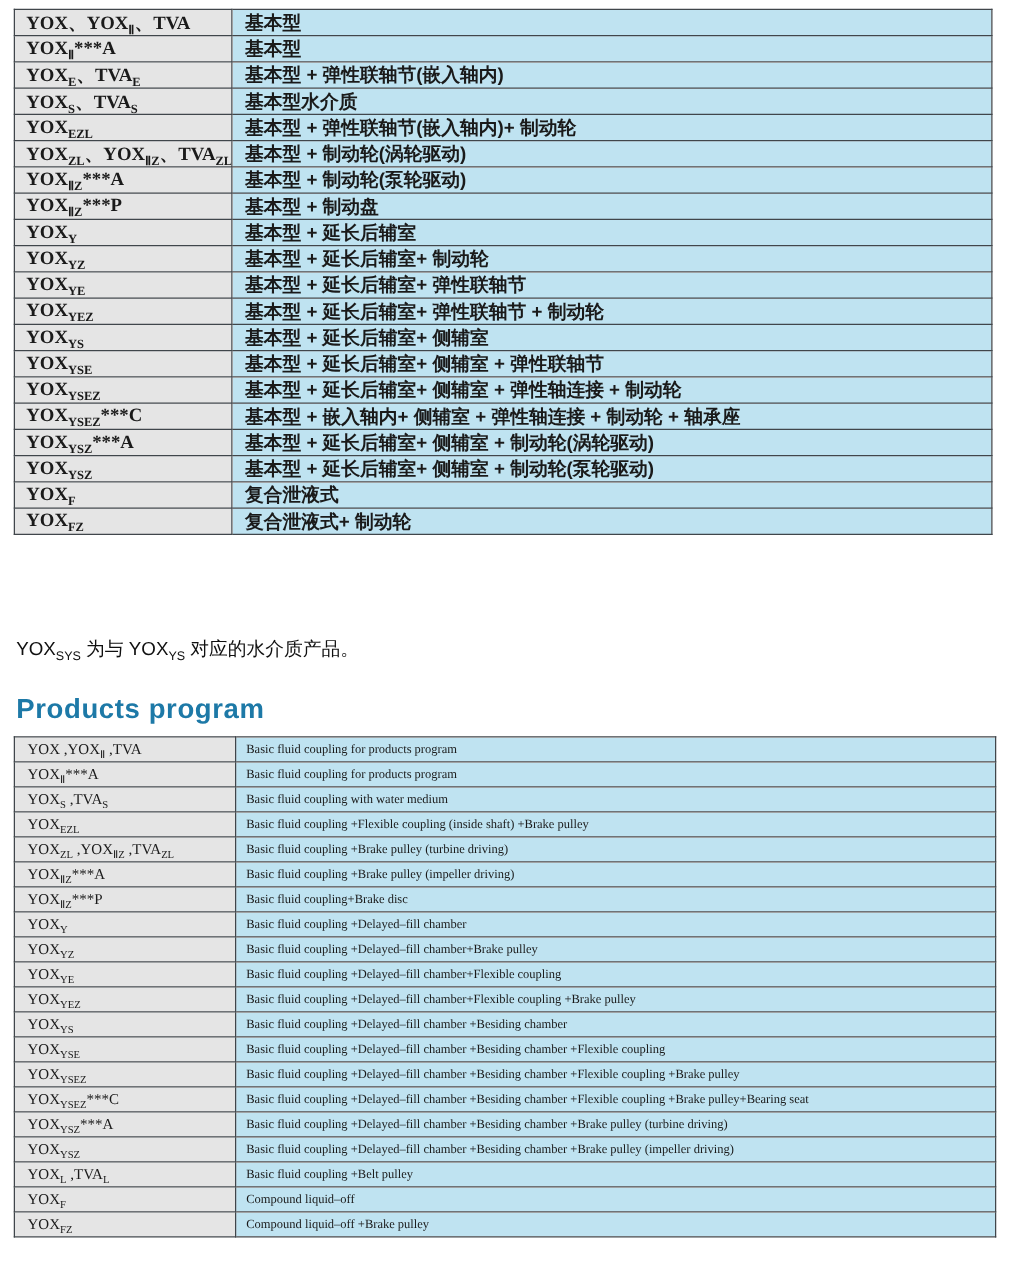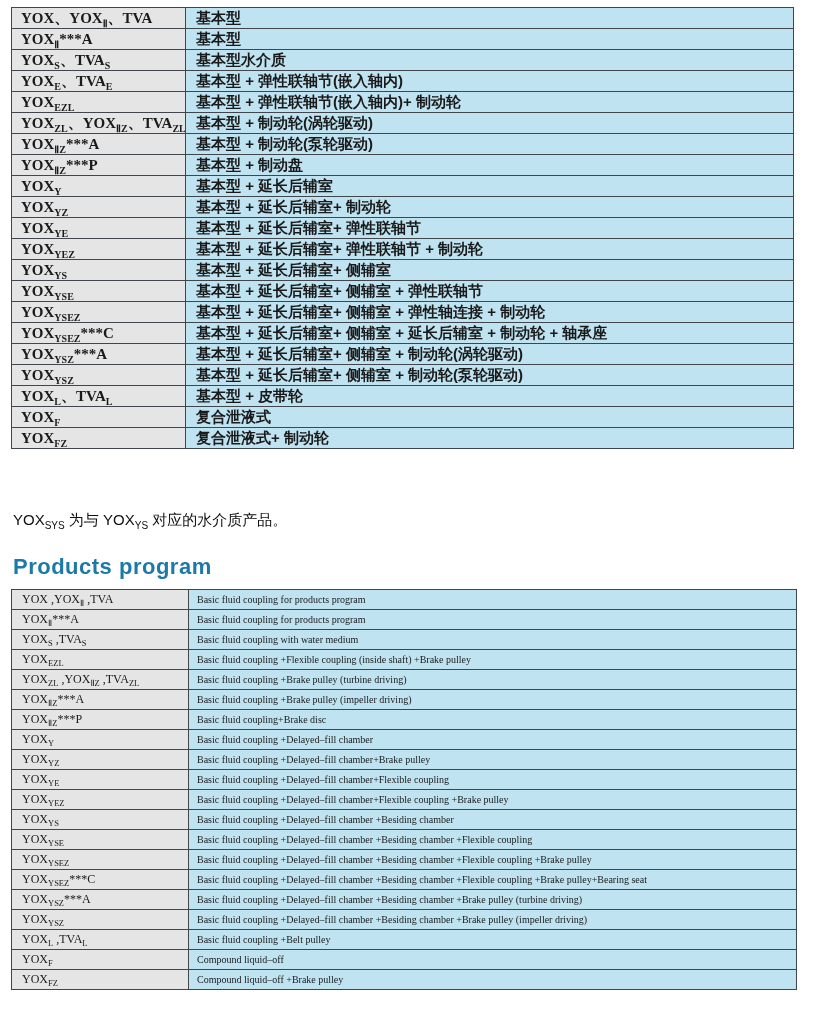--- a/index.html
+++ b/index.html
@@ -80,30 +80,30 @@
         <td class="model-cell">YOX、YOX<sub>Ⅱ</sub>、TVA</td>
         <td class="desc-cell">基本型</td>
       </tr>
 
       <tr>
         <td class="model-cell">YOX<sub>Ⅱ</sub>***A</td>
         <td class="desc-cell">基本型</td>
       </tr>
 
       <tr>
+        <td class="model-cell">YOX<sub>E</sub>、TVA<sub>E</sub></td>
+        <td class="desc-cell">基本型 + 弹性联轴节(嵌入轴内)</td>
+      </tr>
+
+      <tr>
         <td class="model-cell">YOX<sub>S</sub>、TVA<sub>S</sub></td>
         <td class="desc-cell">基本型水介质</td>
       </tr>
 
       <tr>
-        <td class="model-cell">YOX<sub>E</sub>、TVA<sub>E</sub></td>
-        <td class="desc-cell">基本型 + 弹性联轴节(嵌入轴内)</td>
-      </tr>
-
-      <tr>
         <td class="model-cell">YOX<sub>EZL</sub></td>
         <td class="desc-cell">基本型 + 弹性联轴节(嵌入轴内)+ 制动轮</td>
       </tr>
 
       <tr>
         <td class="model-cell">YOX<sub>ZL</sub>、YOX<sub>ⅡZ</sub>、TVA<sub>ZL</sub></td>
         <td class="desc-cell">基本型 + 制动轮(涡轮驱动)</td>
       </tr>
 
       <tr>
@@ -146,37 +146,33 @@
         <td class="desc-cell">基本型 + 延长后辅室+ 侧辅室 + 弹性联轴节</td>
       </tr>
 
       <tr>
         <td class="model-cell">YOX<sub>YSEZ</sub></td>
         <td class="desc-cell">基本型 + 延长后辅室+ 侧辅室 + 弹性轴连接 + 制动轮</td>
       </tr>
 
       <tr>
         <td class="model-cell">YOX<sub>YSEZ</sub>***C</td>
-        <td class="desc-cell">基本型 + 延长后辅室+ 侧辅室 + 延长后辅室 + 制动轮 + 轴承座</td>
+        <td class="desc-cell">基本型 + 嵌入轴内+ 侧辅室 + 弹性轴连接 + 制动轮 + 轴承座</td>
       </tr>
 
       <tr>
         <td class="model-cell">YOX<sub>YSZ</sub>***A</td>
         <td class="desc-cell">基本型 + 延长后辅室+ 侧辅室 + 制动轮(涡轮驱动)</td>
       </tr>
 
       <tr>
         <td class="model-cell">YOX<sub>YSZ</sub></td>
         <td class="desc-cell">基本型 + 延长后辅室+ 侧辅室 + 制动轮(泵轮驱动)</td>
       </tr>
 
-      <tr>
-        <td class="model-cell">YOX<sub>L</sub>、TVA<sub>L</sub></td>
-        <td class="desc-cell">基本型 + 皮带轮</td>
-      </tr>
 
       <tr>
         <td class="model-cell">YOX<sub>F</sub></td>
         <td class="desc-cell">复合泄液式</td>
       </tr>
 
       <tr>
         <td class="model-cell">YOX<sub>FZ</sub></td>
         <td class="desc-cell">复合泄液式+ 制动轮</td>
       </tr>

